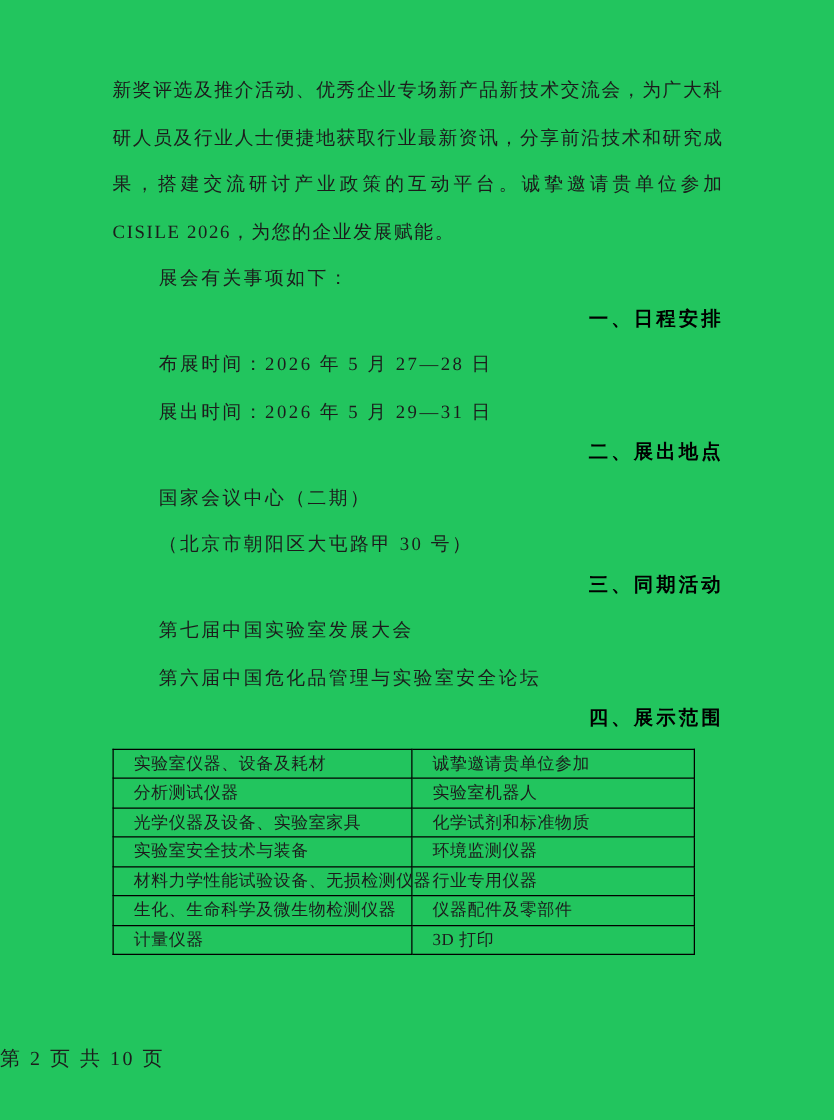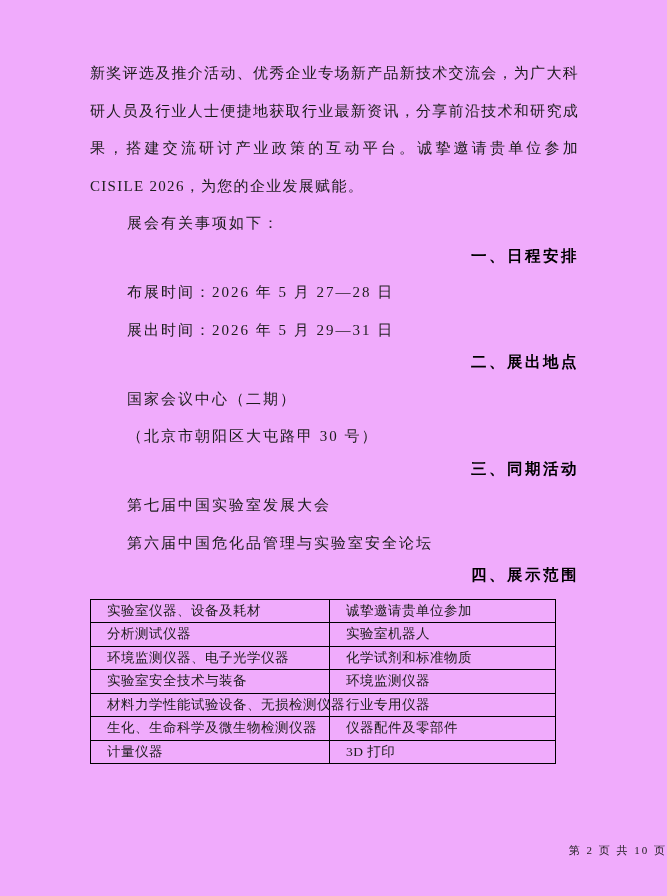--- a/index.html
+++ b/index.html
@@ -5,21 +5,21 @@
   html, body {
     margin: 0;
     padding: 0;
     background: #ffffff;
   }
   .page {
     position: relative;
     width: 667px;
     height: 896px;
     margin: 0 auto;
-    background: #f0abfc;
+    background: #22c55e;
     color: #1c1c1c;
     font-family: "Liberation Serif", serif;
     overflow: hidden;
   }
   .content {
     padding: 55px 88px 0 90px;
   }
   .intro {
     margin: 0;
     font-size: 15px;
@@ -68,22 +68,22 @@
     overflow: visible;
     vertical-align: middle;
   }
   .col-left  { width: 239px; }
   .col-right { width: 226px; }
   .footer {
     position: absolute;
     left: 0;
     right: 0;
     bottom: 38px;
-    text-align: right;
-    font-size: 11px;
+    text-align: left;
+    font-size: 16px;
     letter-spacing: 2px;
     color: #1c1c1c;
   }
 </style>
 </head>
 <body>
 
 <div class="page">
   <div class="content">
 
@@ -120,21 +120,21 @@
         <tbody>
           <tr>
             <td>实验室仪器、设备及耗材</td>
             <td>诚挚邀请贵单位参加</td>
           </tr>
           <tr>
             <td>分析测试仪器</td>
             <td>实验室机器人</td>
           </tr>
           <tr>
-            <td>环境监测仪器、电子光学仪器</td>
+            <td>光学仪器及设备、实验室家具</td>
             <td>化学试剂和标准物质</td>
           </tr>
           <tr>
             <td>实验室安全技术与装备</td>
             <td>环境监测仪器</td>
           </tr>
           <tr>
             <td>材料力学性能试验设备、无损检测仪器</td>
             <td>行业专用仪器</td>
           </tr>

